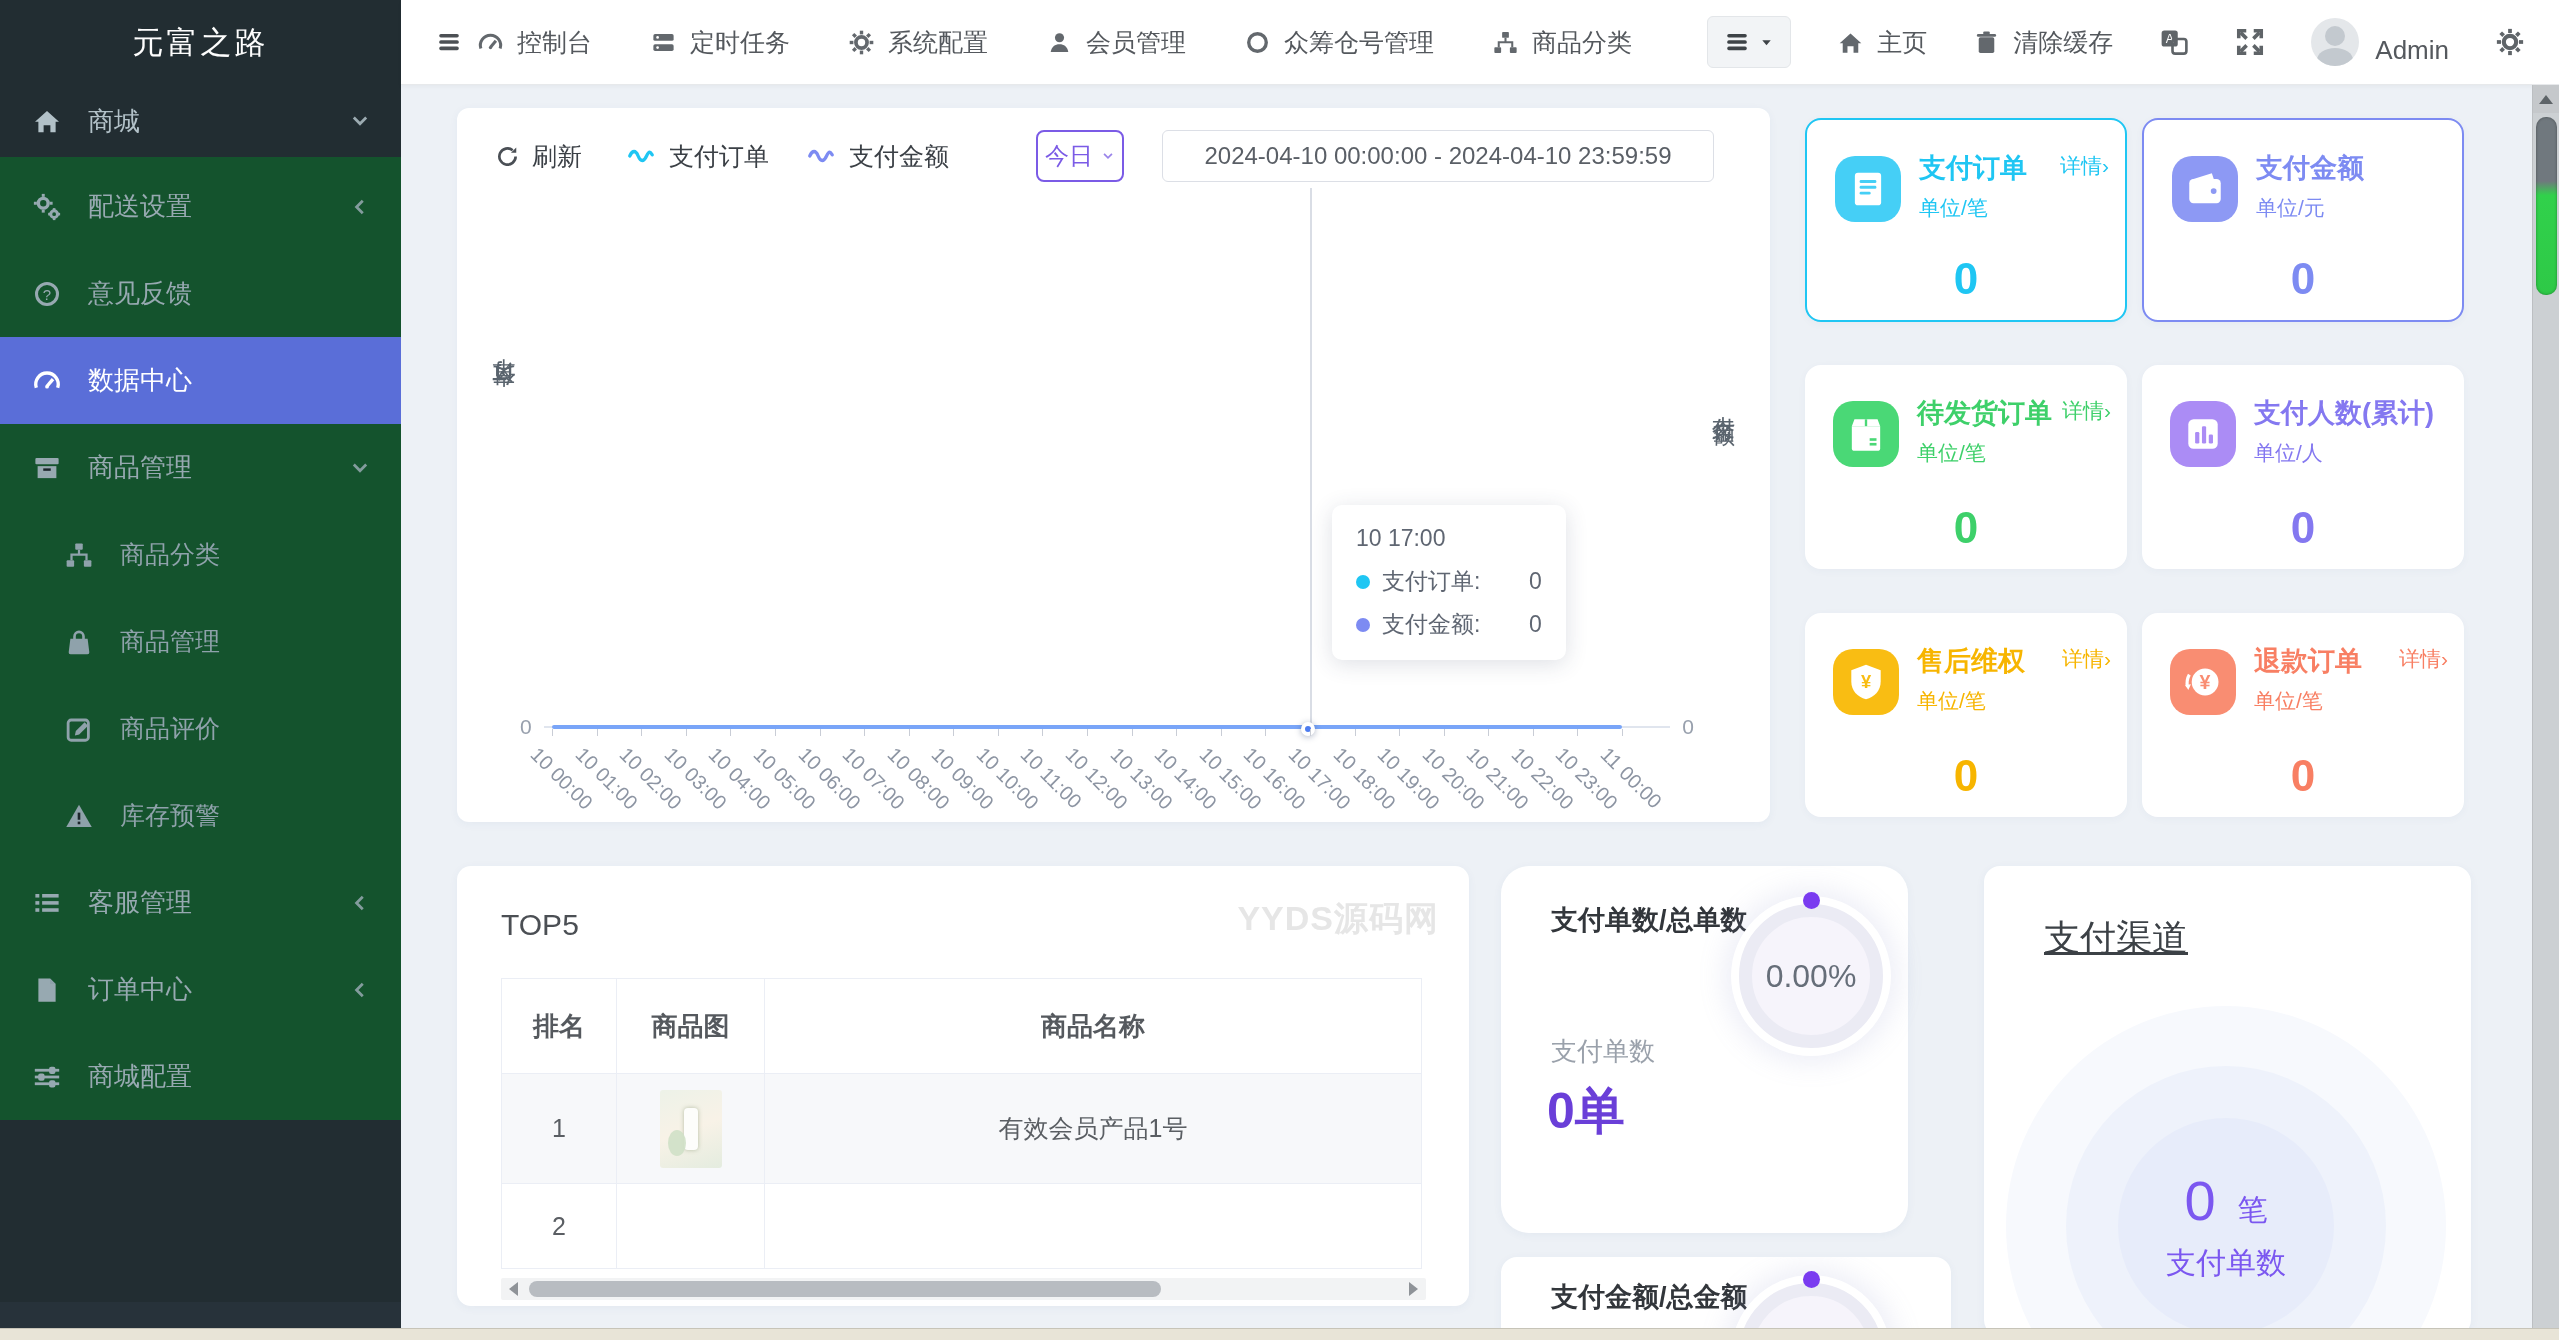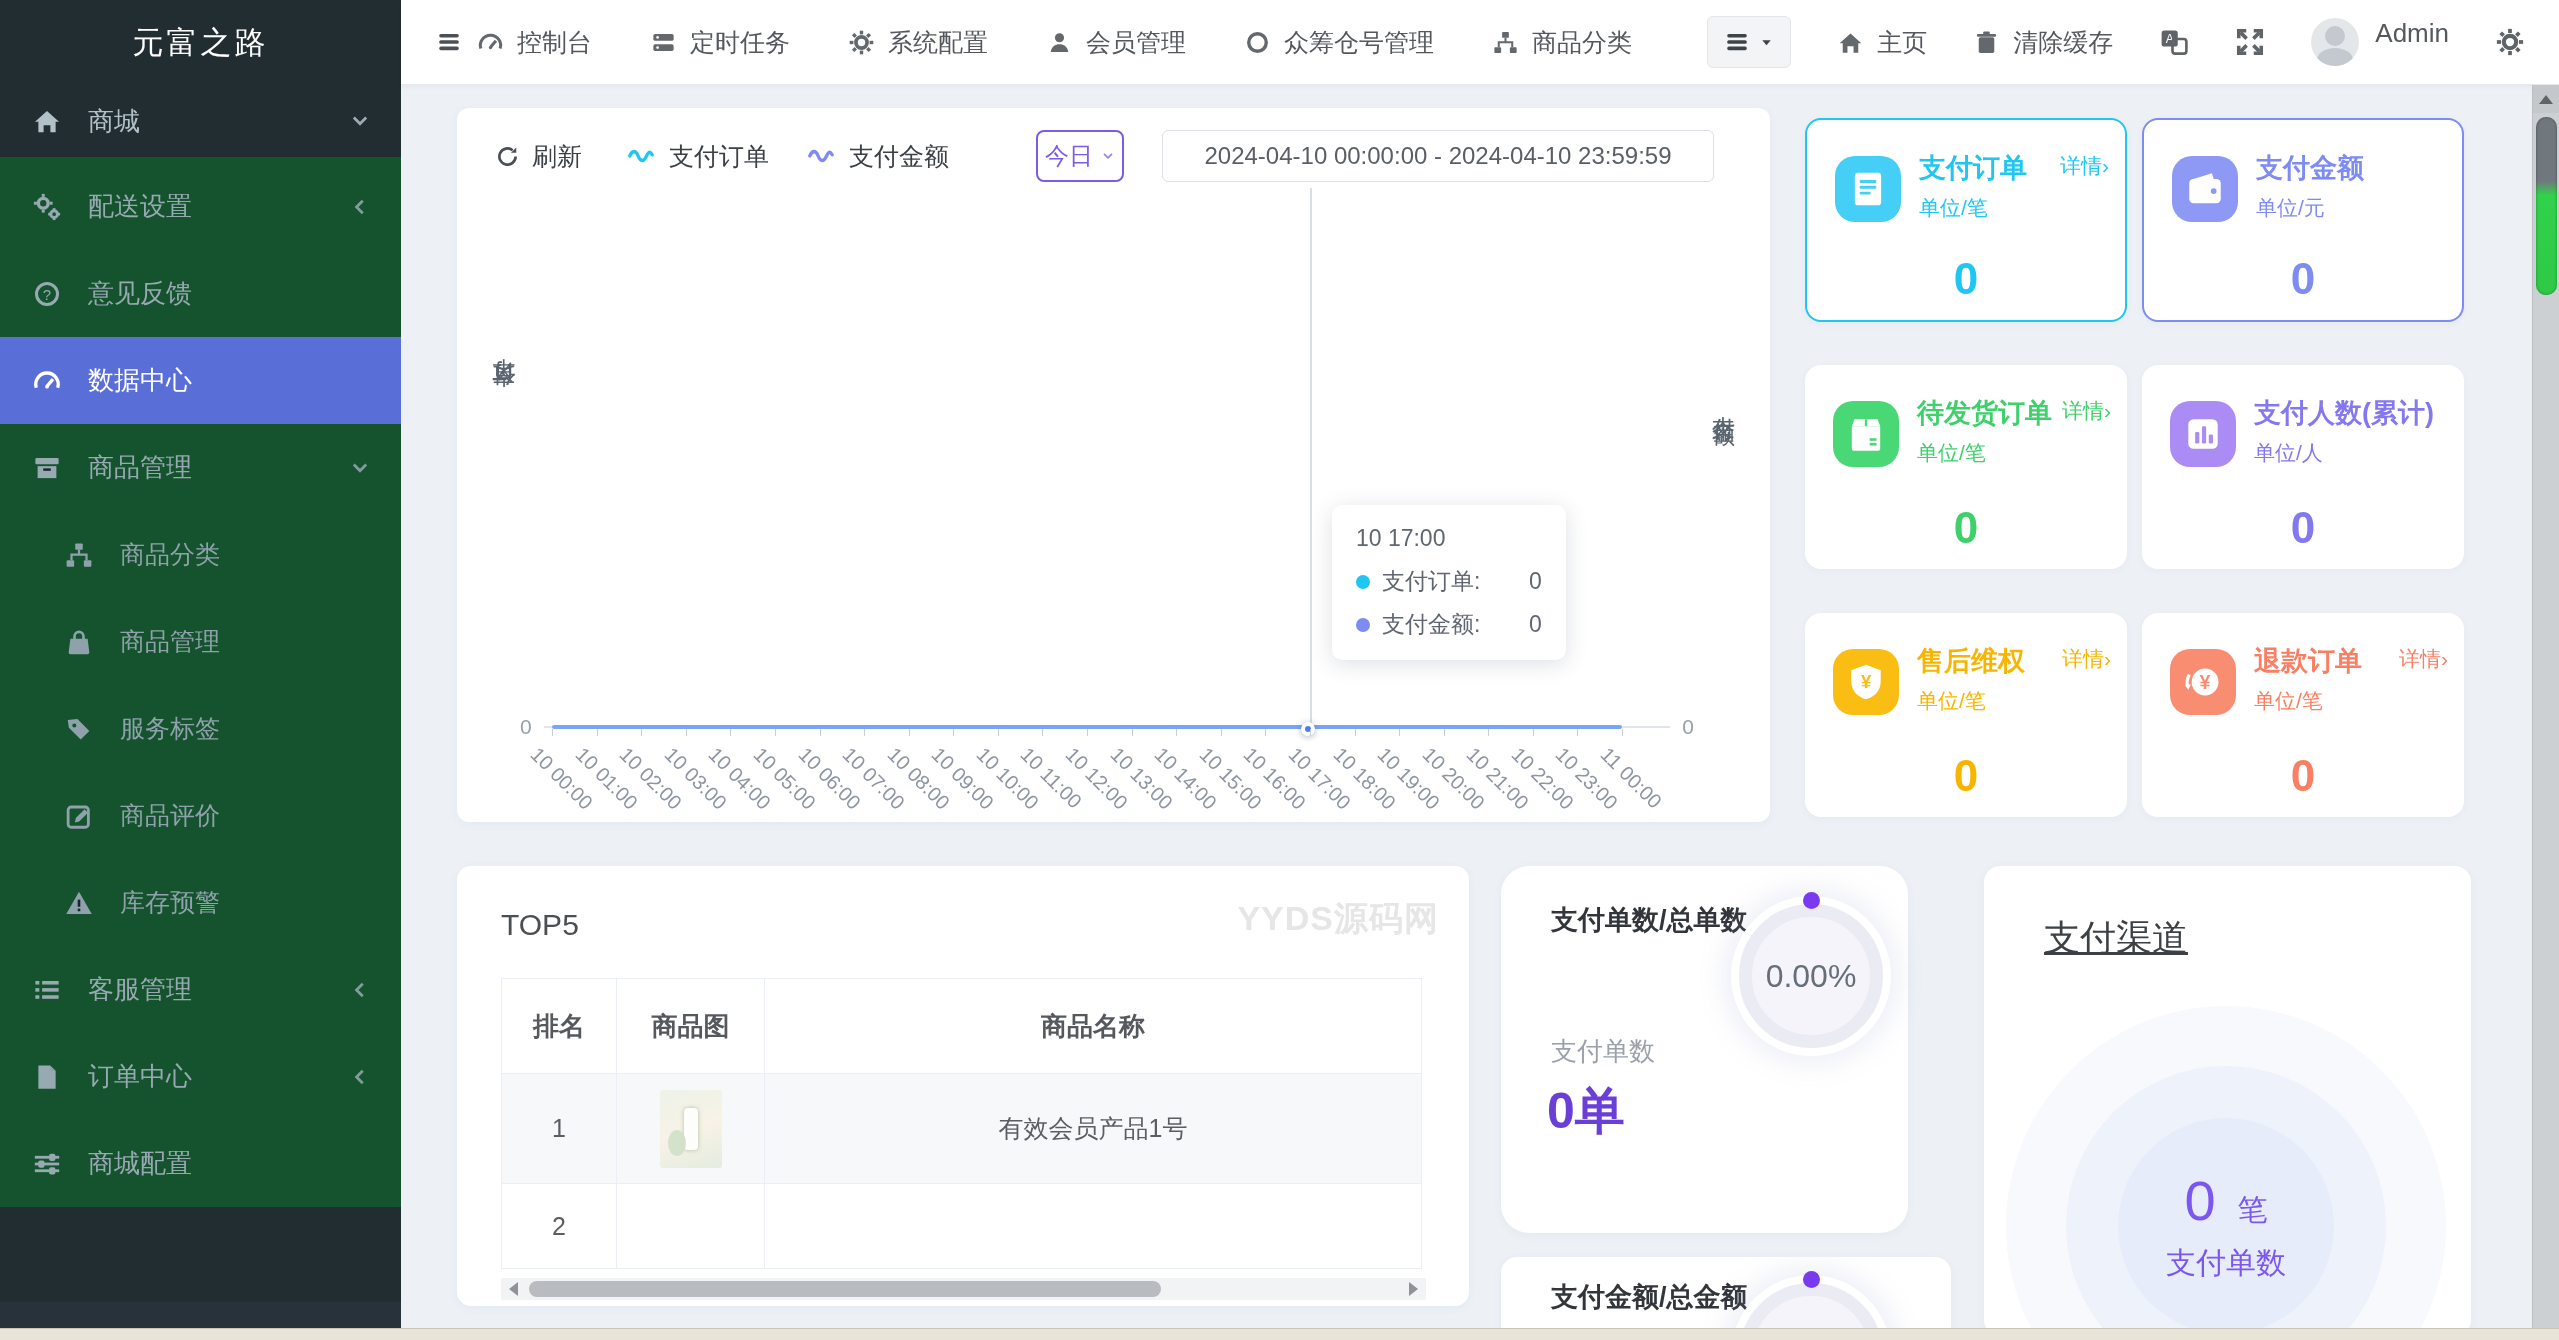--- a/index.html
+++ b/index.html
@@ -30,21 +30,21 @@
   .nav-left{display:flex;align-items:center;gap:58px;}
   .nav-item{display:flex;align-items:center;gap:13px;color:#54585d;font-size:25px;cursor:pointer;}
   .nav-item .icn{width:27px;height:27px;color:#63686d;}
   .burger{width:28px;height:26px;color:#4c5054;margin-right:14px;}
   .nav-right{margin-left:auto;display:flex;align-items:center;gap:46px;}
   .menu-btn{display:flex;align-items:center;gap:9px;background:#f2f4f6;border:1px solid #e3e6e9;
     border-radius:6px;padding:12px 16px;color:#3e4347;cursor:pointer;}
   .menu-btn .icn{width:26px;height:26px;}
   .menu-btn .caret{width:15px;height:15px;color:#3e4347;}
   .tool-icon{width:30px;height:30px;color:#5f6468;cursor:pointer;}
-  .user{display:flex;align-items:flex-start;gap:16px;cursor:pointer;}
+  .user{display:flex;align-items:flex-end;gap:16px;cursor:pointer;}
   .avatar{width:48px;height:48px;border-radius:50%;background:#e4e7ea;overflow:hidden;position:relative;}
   .avatar::before{content:"";position:absolute;left:14px;top:8px;width:20px;height:20px;border-radius:50%;background:#c3c9cf;}
   .avatar::after{content:"";position:absolute;left:6px;top:30px;width:36px;height:24px;border-radius:50% 50% 0 0;background:#c3c9cf;}
   .user-name{font-size:26px;color:#55595e;}
 
   
   .content{position:absolute;left:401px;top:85px;width:2131px;height:1243px;background:#edf1f6;overflow:hidden;}
   .card{position:absolute;background:#fff;border-radius:12px;box-shadow:0 2px 10px rgba(40,70,130,.05);}
 
   
@@ -247,28 +247,20 @@
             <span>商品分类</span>
           </div>
           <div class="menu-item nested">
             <span class="icn mi-icon">
               <svg viewBox="0 0 16 16" fill="currentColor">
                 <path d="M3.4 6.2h9.2l.9 7.2a1 1 0 0 1-1 1.1H3.5a1 1 0 0 1-1-1.1z"></path>
                 <path d="M5.6 7.6V5a2.4 2.4 0 0 1 4.8 0v2.6" fill="none" stroke="currentColor" stroke-width="1.4"></path>
               </svg>
             </span>
             <span>商品管理</span>
-          </div>
-          <div class="menu-item nested">
-            <span class="icn mi-icon">
-              <svg viewBox="0 0 16 16" fill="currentColor">
-                <path fill-rule="evenodd" d="M2 3.2 7.2 2.7l6.3 6.3-4.6 4.6-6.3-6.3zM5.5 5a1.1 1.1 0 1 0 0 2.2 1.1 1.1 0 0 0 0-2.2z"></path>
-              </svg>
-            </span>
-            <span>服务标签</span>
           </div>
           <div class="menu-item nested">
             <span class="icn mi-icon">
               <svg viewBox="0 0 16 16">
                 <rect x="2.2" y="3.2" width="10.8" height="10.8" rx="1.6" fill="none" stroke="currentColor" stroke-width="1.5"></rect>
                 <path d="m5.8 11.4.5-2.3 4.7-4.7 1.8 1.8-4.7 4.7z" fill="currentColor"></path>
               </svg>
             </span>
             <span>商品评价</span>
           </div>

